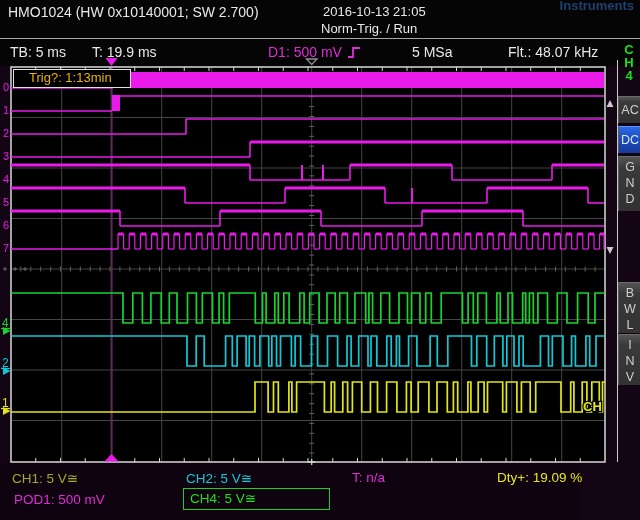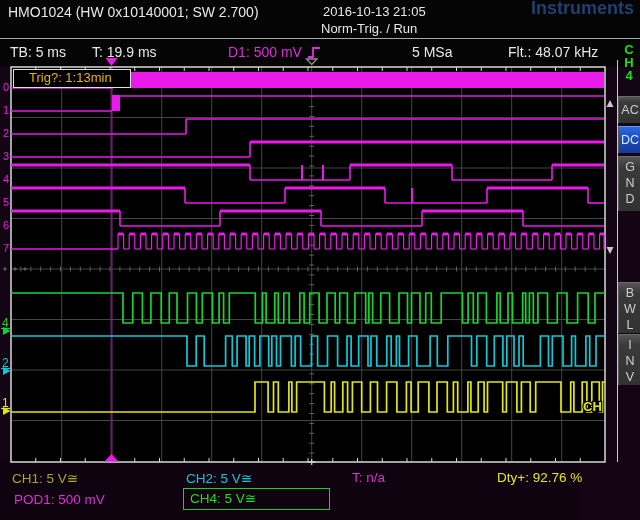--- a/index.html
+++ b/index.html
@@ -7,23 +7,23 @@
     font-family:"Liberation Sans","DejaVu Sans",sans-serif;overflow:hidden;}
   .abs{position:absolute;white-space:nowrap;}
   #header{position:absolute;left:0;top:0;width:640px;height:38px;background:#050505;}
   #statusbar{position:absolute;left:0;top:39px;width:640px;height:27px;background:#050505;}
   #hsep{position:absolute;left:0;top:38px;width:640px;height:1px;background:#a8a8a8;}
   .wtxt{color:#e8e8e8;font-size:14px;}
   .w13{color:#e8e8e8;font-size:13px;}
   #logo{position:absolute;right:6px;top:1px;text-align:right;line-height:1;}
   #logo .big{font-size:27px;font-weight:bold;letter-spacing:2px;color:#1f4070;}
   #logo .reg{font-size:9px;color:#1f4070;vertical-align:super;font-weight:bold;}
-  #logo .sub{font-size:18px;font-weight:bold;color:#1f4070;margin-top:-2px;}
+  #logo .sub{font-size:13px;font-weight:bold;color:#1f4070;margin-top:-2px;}
   .mag{color:#e02cd8;}
-  #d1item{display:flex;align-items:center;gap:5px;}
+  #d1item{display:flex;align-items:center;gap:5px;margin-left:40px;}
   #trigbox{position:absolute;left:13px;top:69px;width:101px;height:17px;background:#000;
     border:1.5px solid #e0e0e0;color:#eab308;font-size:13px;line-height:16px;padding-left:15px;z-index:5;}
   svg#scope{position:absolute;left:0;top:0;z-index:2;}
   .sbtn{position:absolute;left:618px;width:22px;border-radius:0;
     background:linear-gradient(180deg,#555 0%,#3a3a3a 20%,#323232 100%);
     border-top:1px solid #6a6a6a;border-left:1px solid #595959;
     color:#cecece;font-size:12.5px;text-align:center;z-index:4;}
   .sbtn.active{background:linear-gradient(180deg,#2e6ae0 0%,#1e4fc4 40%,#173a96 100%);
     color:#d8ecff;border-top:1px solid #5f96ff;}
   #ch4label{position:absolute;left:618px;top:43px;width:22px;text-align:center;color:#1ae01a;
@@ -520,19 +520,19 @@
       <div class="sbtn active" style="top: 126px; height: 26px; line-height: 26px; padding-top: 0px;">DC</div>
       <div class="sbtn" style="top: 156px; height: 52px; line-height: 16px; padding-top: 2px;">G<br>N<br>D</div>
       <div class="sbtn" style="top: 282px; height: 48px; line-height: 16px; padding-top: 2px;">B<br>W<br>L</div>
       <div class="sbtn" style="top: 334px; height: 48px; line-height: 16px; padding-top: 2px;">I<br>N<br>V</div>
     </div>
 
   <div id="bottom">
     <span class="abs" style="left:12px;top:7px;color:#a8a82a;">CH1: 5 V≅</span>
     <span class="abs" style="left:186px;top:7px;color:#10c9d7;">CH2: 5 V≅</span>
     <span class="abs mag" style="left:352px;top:7px;">T: n/a</span>
-    <span class="abs" style="left:497px;top:7px;color:#e6e61a;">Dty+: 92.76 %</span>
+    <span class="abs" style="left:497px;top:7px;color:#e6e61a;">Dty+: 19.09 %</span>
     <span class="abs mag" style="left:14px;top:29px;">POD1: 500 mV</span>
     <div id="ch4box">
       <span>CH4: 5 V≅</span>
     </div>
   </div>
 </div>
 
 </body></html>

